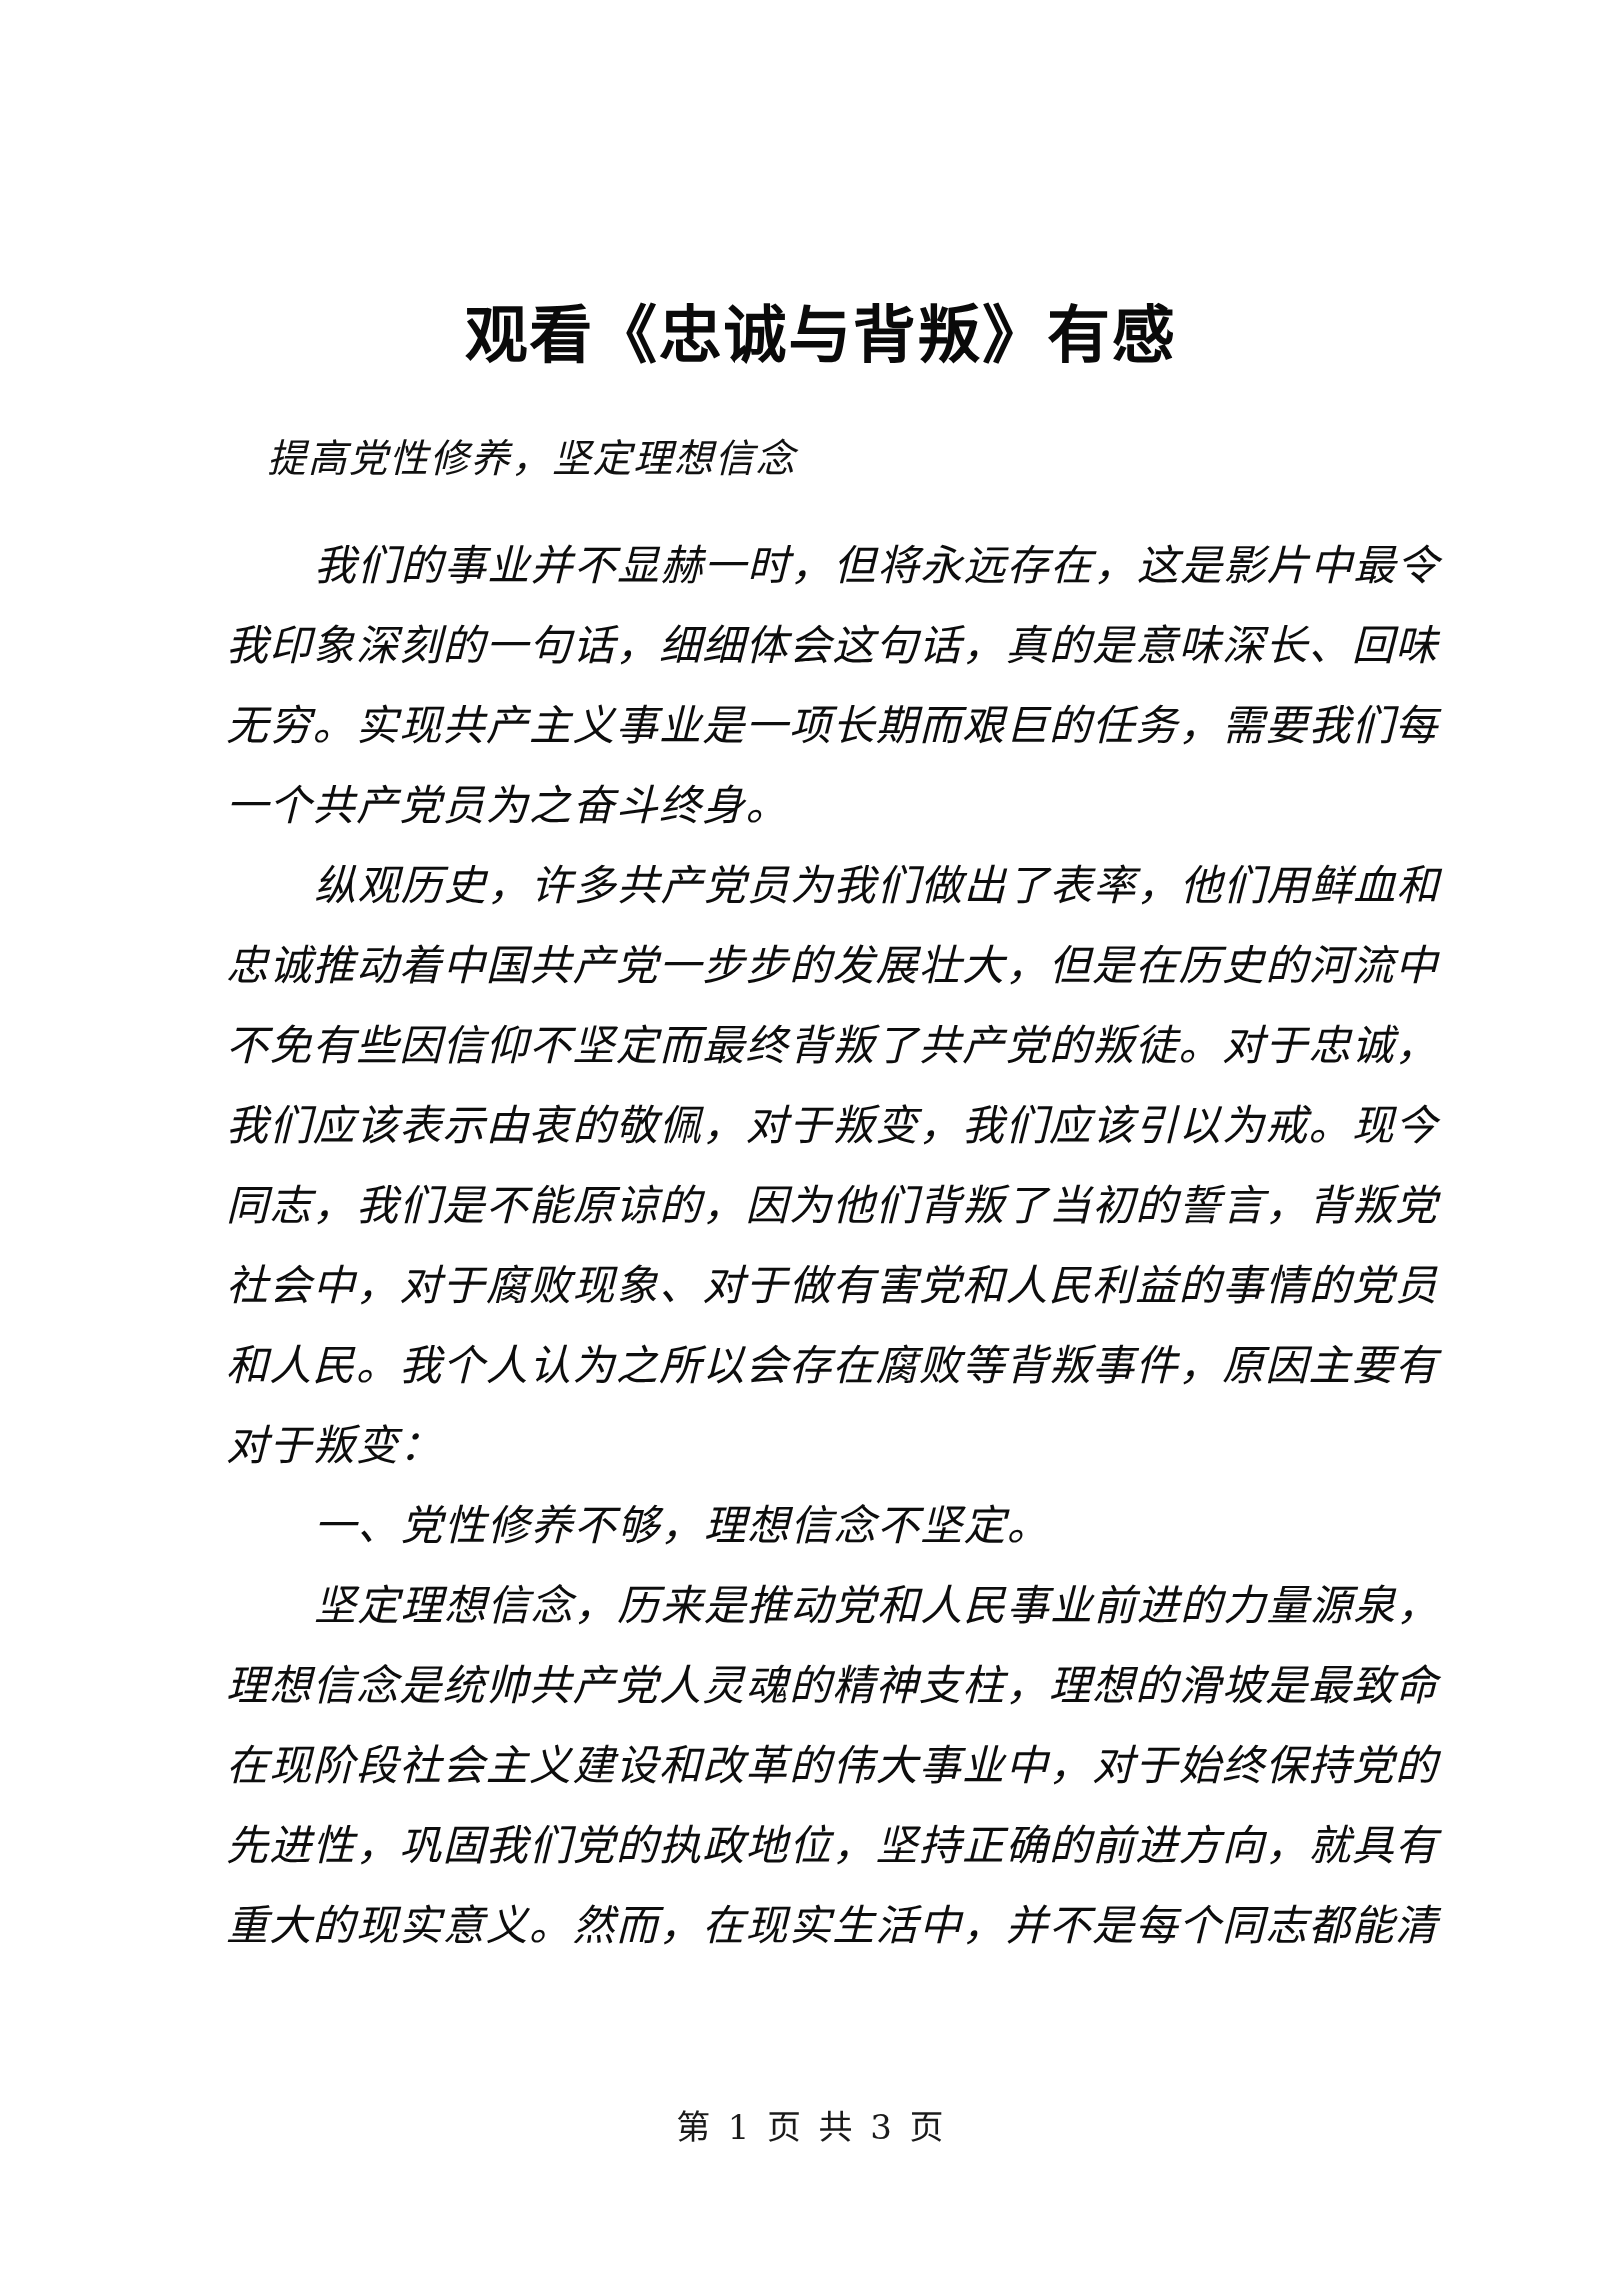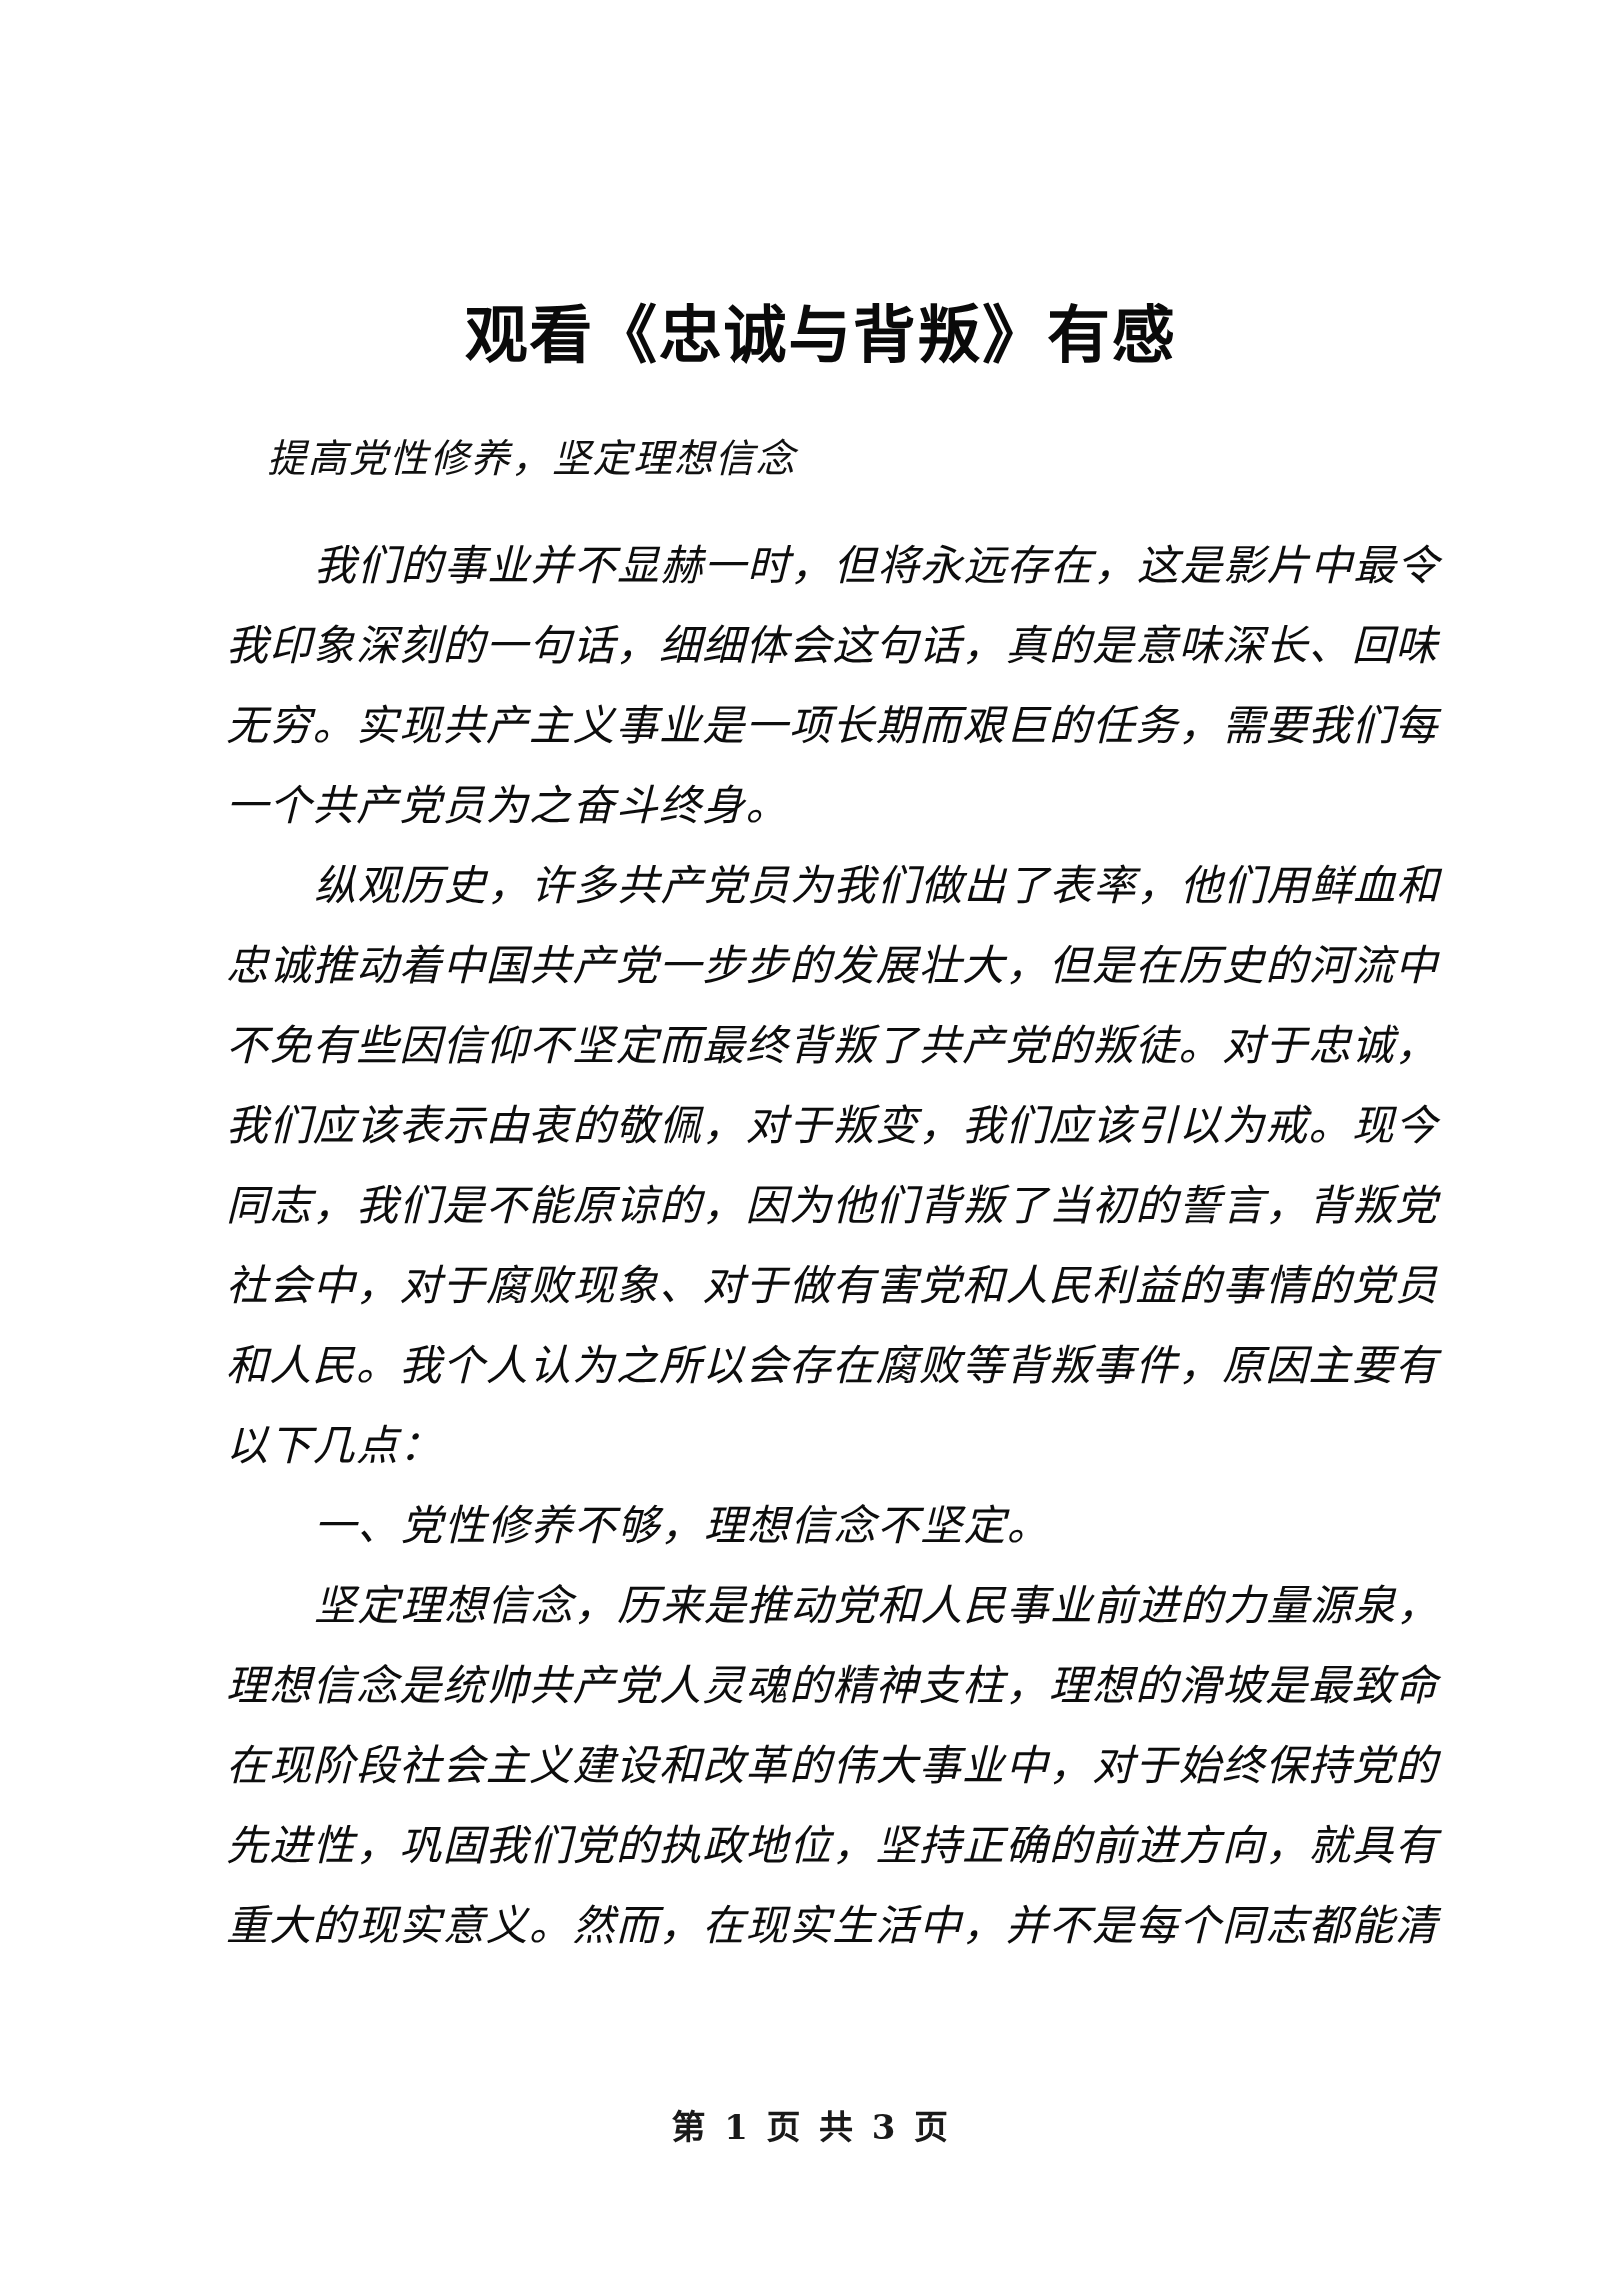--- a/index.html
+++ b/index.html
@@ -87,21 +87,20 @@
     left: 0;
     top: 2107px;
     width: 1623px;
     text-align: center;
     font-family: "DejaVu Serif", serif;
     font-size: 34px;
     line-height: 1.2;
     color: #1a1a1a;
     letter-spacing: 3.4px;
     white-space: nowrap;
-    font-weight: bold;
   }
 </style>
 </head>
 <body>
 
 <div class="page">
 
   <div class="doc-body">
 
     <h1 class="doc-title">观看《忠诚与背叛》有感</h1>
@@ -113,21 +112,21 @@
         <p class="body-line">我印象深刻的一句话，细细体会这句话，真的是意味深长、回味</p>
         <p class="body-line">无穷。实现共产主义事业是一项长期而艰巨的任务，需要我们每</p>
         <p class="body-line">一个共产党员为之奋斗终身。</p>
         <p class="body-line indent">纵观历史，许多共产党员为我们做出了表率，他们用鲜血和</p>
         <p class="body-line">忠诚推动着中国共产党一步步的发展壮大，但是在历史的河流中</p>
         <p class="body-line">不免有些因信仰不坚定而最终背叛了共产党的叛徒。对于忠诚，</p>
         <p class="body-line">我们应该表示由衷的敬佩，对于叛变，我们应该引以为戒。现今</p>
         <p class="body-line">同志，我们是不能原谅的，因为他们背叛了当初的誓言，背叛党</p>
         <p class="body-line">社会中，对于腐败现象、对于做有害党和人民利益的事情的党员</p>
         <p class="body-line">和人民。我个人认为之所以会存在腐败等背叛事件，原因主要有</p>
-        <p class="body-line">以下几点：</p>
+        <p class="body-line">对于叛变：</p>
         <p class="body-line indent">一、党性修养不够，理想信念不坚定。</p>
         <p class="body-line indent">坚定理想信念，历来是推动党和人民事业前进的力量源泉，</p>
         <p class="body-line">理想信念是统帅共产党人灵魂的精神支柱，理想的滑坡是最致命</p>
         <p class="body-line">在现阶段社会主义建设和改革的伟大事业中，对于始终保持党的</p>
         <p class="body-line">先进性，巩固我们党的执政地位，坚持正确的前进方向，就具有</p>
         <p class="body-line">重大的现实意义。然而，在现实生活中，并不是每个同志都能清</p>
       </div>
 
   </div>
 

